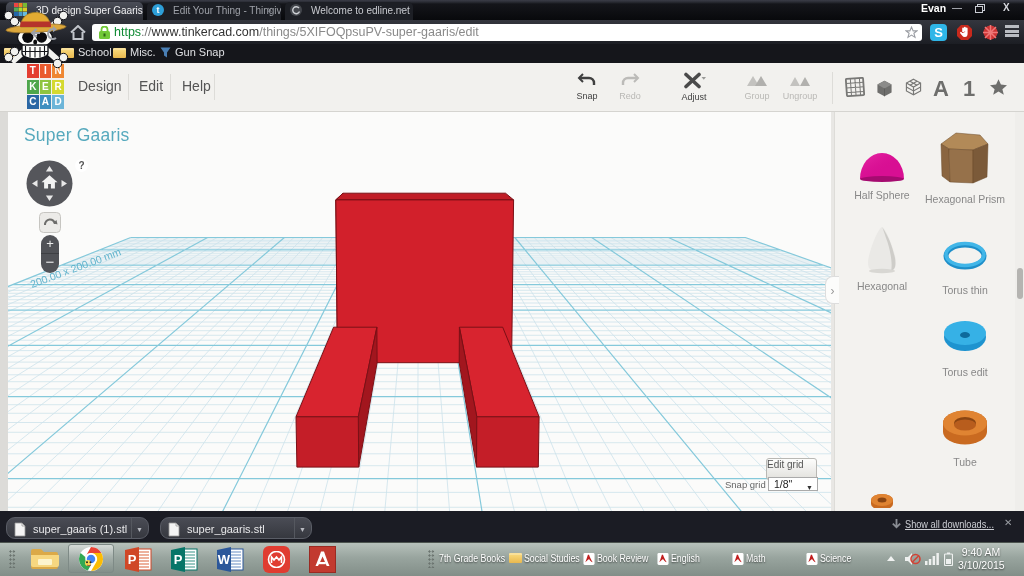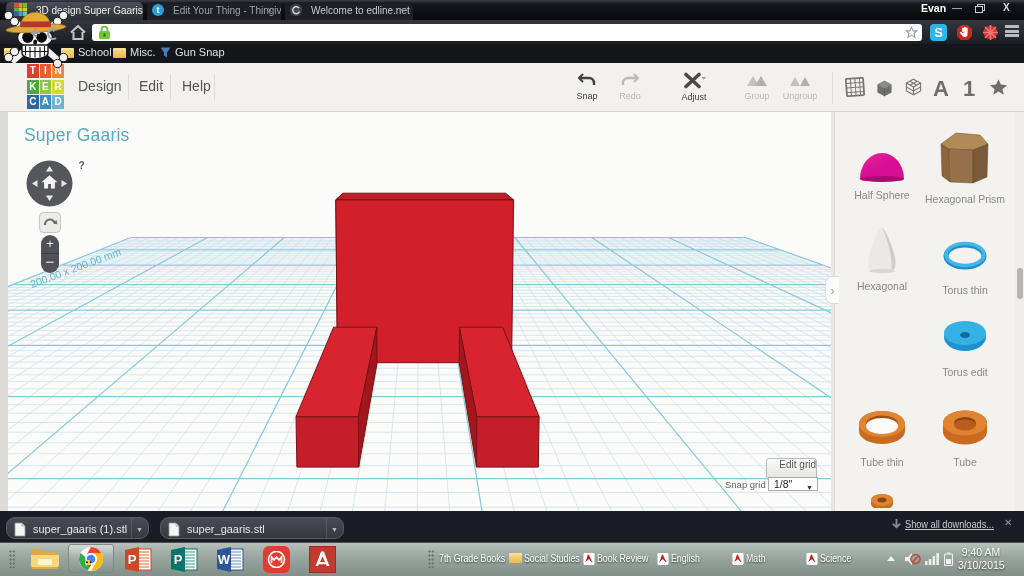--- a/index.html
+++ b/index.html
@@ -77,20 +77,21 @@
 <svg class="abs" style="left:70px;top:25px;z-index:6" width="16" height="15" viewBox="0 0 16 15">
       <path d="M1 7.5L8 1l7 6.5M3.5 7v7h9V7" stroke="#c2c5cb" stroke-width="2" fill="none"></path>
     </svg>
 
 <div class="abs" id="urlbar"></div>
 <svg class="abs" style="left:99px;top:26px" width="11" height="13">
       <rect x="0" y="5" width="11" height="8" rx="1.5" fill="#71c837"></rect>
       <path d="M2.5 5V3.5a3 3 0 0 1 6 0V5" stroke="#71c837" stroke-width="1.8" fill="none"></path>
       <rect x="4.5" y="7.5" width="2" height="3" fill="#2f6414"></rect>
     </svg>
+<div class="abs" style="left:114px;top:25px;font-size:12.5px;color:#0f8a34">https<span style="color:#777">://</span><span style="color:#333">www.tinkercad.com</span><span style="color:#8a8a8a">/things/5XIFOQpsuPV-super-gaaris/edit</span></div>
 <svg class="abs" style="left:905px;top:26px" width="13" height="13" viewBox="0 0 24 24">
       <path d="M12 2l3 7h7l-5.6 4.4L18.5 21 12 16.7 5.5 21l2.1-7.6L2 9h7z" fill="none" stroke="#9a9da3" stroke-width="2"></path>
     </svg>
 
 <div class="abs" style="left:930px;top:24px;width:17px;height:17px;border-radius:4px;background:#2fb6e8;color:#fff;font-weight:bold;font-size:13px;text-align:center;line-height:17px">S</div>
 <svg class="abs" style="left:956px;top:24px" width="17" height="17" viewBox="0 0 17 17">
       <path d="M5 1h7l4 4v7l-4 4H5l-4-4V5z" fill="#c8291c"></path>
       <path d="M6.2 8V4.5a0.9 0.9 0 0 1 1.8 0V8m0-0.5V3.6a0.9 0.9 0 0 1 1.8 0V8m0-0.3V4.4a0.9 0.9 0 0 1 1.8 0V9.5q0 3.5-2.7 3.5-2 0-2.6-1.2L4.2 9.2q-0.5-0.9 0.3-1.3 0.7-0.3 1.2 0.4l0.5 0.7z" fill="#fff"></path>
     </svg>
 <svg class="abs" style="left:982px;top:24px" width="17" height="17" viewBox="0 0 17 17">
@@ -239,21 +240,21 @@
 <svg class="abs" style="left:31px;top:100px" width="22" height="21" viewBox="0 0 22 21">
         <rect x="0.5" y="0.5" width="21" height="20" rx="4" fill="#eceBE8" stroke="#c6c5c1"></rect>
         <path d="M6 13a5 5 0 1 1 10-1" stroke="#6e6e6c" stroke-width="2" fill="none"></path>
         <path d="M17.5 8l-3.5 3 4.5 1.5z" fill="#6e6e6c"></path>
       </svg>
 <div class="abs" style="left:33px;top:123px;width:18px;height:38px;background:#515257;border-radius:9px">
 <div style="position:absolute;left:0;top:0;width:18px;height:19px;color:#ececec;font-size:13px;text-align:center;line-height:18px;border-bottom:1px solid #3e3f43">+</div>
 <div style="position:absolute;left:0;top:19px;width:18px;height:18px;color:#ececec;font-size:15px;text-align:center;line-height:16px">−</div>
 </div>
 
-<div class="abs" style="left:758px;top:346px;width:51px;height:22px;background:linear-gradient(#fdfdfc,#e2e1dd);border:1px solid #b9b8b4;border-radius:3px;font-size:10px;color:#555;text-align:right;line-height:12px">Edit grid</div>
+<div class="abs" style="left:758px;top:346px;width:51px;height:22px;background:linear-gradient(#fdfdfc,#e2e1dd);border:1px solid #b9b8b4;border-radius:3px;font-size:10px;color:#555;text-align:left;line-height:12px">Edit grid</div>
 <div class="abs" style="left:717px;top:367px;font-size:9.5px;color:#666">Snap grid</div>
 <div class="abs" style="left:760px;top:365px;width:50px;height:14px;background:#fff;border:1px solid #aaa;font-size:10.5px;color:#222;padding-left:5px;line-height:13px">1/8"<span style="position:absolute;right:4px;top:3px;font-size:7px;color:#333">▼</span></div>
 </div>
 
 <div class="abs" id="sidebar">
       <div class="shape" style="left:88px;top:19px"><svg width="84" height="56" viewBox="0 0 84 56">
           <g stroke="#6b4a2a" stroke-width="0.5">
 <polygon points="18,13 33,2 57,4 65,13 50,19 26,18" fill="#b28a58"></polygon>
 <polygon points="18,13 26,18 27,51 19,45" fill="#8a6540"></polygon>
 <polygon points="26,18 50,19 50,52 27,51" fill="#96714a"></polygon>
@@ -278,26 +279,20 @@
         </svg><div class="lb">Hexagonal</div></div>
 <div class="shape" style="left:88px;top:120px"><svg width="84" height="46" viewBox="0 0 84 46">
           <ellipse cx="42" cy="24" rx="19" ry="11" fill="none" stroke="#1e8fc9" stroke-width="5"></ellipse>
           <ellipse cx="42" cy="22.5" rx="19" ry="11" fill="none" stroke="#41b6e8" stroke-width="3.5"></ellipse>
         </svg><div class="lb">Torus thin</div></div>
 <div class="shape" style="left:88px;top:202px"><svg width="84" height="46" viewBox="0 0 84 46">
           <ellipse cx="42" cy="23" rx="21" ry="14" fill="#1e93cf"></ellipse>
           <ellipse cx="42" cy="19" rx="21" ry="12" fill="#36b1e6"></ellipse>
           <ellipse cx="42" cy="21" rx="5" ry="3" fill="#0e6a9c"></ellipse>
         </svg><div class="lb">Torus edit</div></div>
-<div class="shape" style="left:5px;top:292px"><svg width="84" height="46" viewBox="0 0 84 46">
-          <path d="M19 20a23 13 0 0 1 46 0 l0 7a23 13 0 0 1 -46 0z" fill="#c96a20"></path>
-          <ellipse cx="42" cy="20" rx="23" ry="13" fill="#e08432"></ellipse>
-          <ellipse cx="42" cy="20" rx="16" ry="8.5" fill="#9c4f16"></ellipse>
-          <ellipse cx="42" cy="22" rx="16" ry="8" fill="#fbfbfa"></ellipse>
-        </svg><div class="lb">Tube thin</div></div>
 <div class="shape" style="left:88px;top:292px"><svg width="84" height="46" viewBox="0 0 84 46">
           <path d="M20 19a22 12.5 0 0 1 44 0 l0 9a22 12.5 0 0 1 -44 0z" fill="#c96a20"></path>
           <ellipse cx="42" cy="19" rx="22" ry="12.5" fill="#e08432"></ellipse>
           <ellipse cx="42" cy="19" rx="11" ry="6" fill="#8a4512"></ellipse>
           <ellipse cx="42" cy="21" rx="11" ry="5.5" fill="#b85d1d"></ellipse>
         </svg><div class="lb">Tube</div></div>
 <div class="shape" style="left:5px;top:382px"><svg width="84" height="14" viewBox="0 0 84 28">
           <path d="M20 12a22 12 0 0 1 44 0l0 8a22 12 0 0 1-44 0z" fill="#c96a20"></path>
           <ellipse cx="42" cy="12" rx="22" ry="12" fill="#e08432"></ellipse>
           <ellipse cx="42" cy="12" rx="9" ry="5" fill="#8a4512"></ellipse>
@@ -310,21 +305,21 @@
 <div class="abs" id="dlbar"></div>
 <div class="dli" style="left:6px;width:143px">
   <svg style="position:absolute;left:7px;top:4px" width="12" height="15" viewBox="0 0 12 15">
         <path d="M1 1h7l3 3v10H1z" fill="#f4f4f4" stroke="#999" stroke-width="0.8"></path>
         <path d="M8 1v3h3" fill="none" stroke="#999" stroke-width="0.8"></path>
       </svg>
   <span style="position:absolute;left:26px;top:5px">super_gaaris (1).stl</span>
   <span style="position:absolute;right:0;top:0;width:17px;height:100%;border-left:1px solid #55585f"></span>
   <span style="position:absolute;right:5px;top:8px;font-size:7px;color:#b8bac0">▼</span>
 </div>
-<div class="dli" style="left:160px;width:184px">
+<div class="dli" style="left:160px;width:152px">
   <svg style="position:absolute;left:7px;top:4px" width="12" height="15" viewBox="0 0 12 15">
         <path d="M1 1h7l3 3v10H1z" fill="#f4f4f4" stroke="#999" stroke-width="0.8"></path>
         <path d="M8 1v3h3" fill="none" stroke="#999" stroke-width="0.8"></path>
       </svg>
   <span style="position:absolute;left:26px;top:5px">super_gaaris.stl</span>
   <span style="position:absolute;right:0;top:0;width:17px;height:100%;border-left:1px solid #55585f"></span>
   <span style="position:absolute;right:5px;top:8px;font-size:7px;color:#b8bac0">▼</span>
 </div>
 <svg class="abs" style="left:891px;top:519px" width="11" height="12" viewBox="0 0 12 13">
       <path d="M6 0v8M2 5l4 4 4-4" stroke="#8a8d94" stroke-width="2" fill="none"></path>

